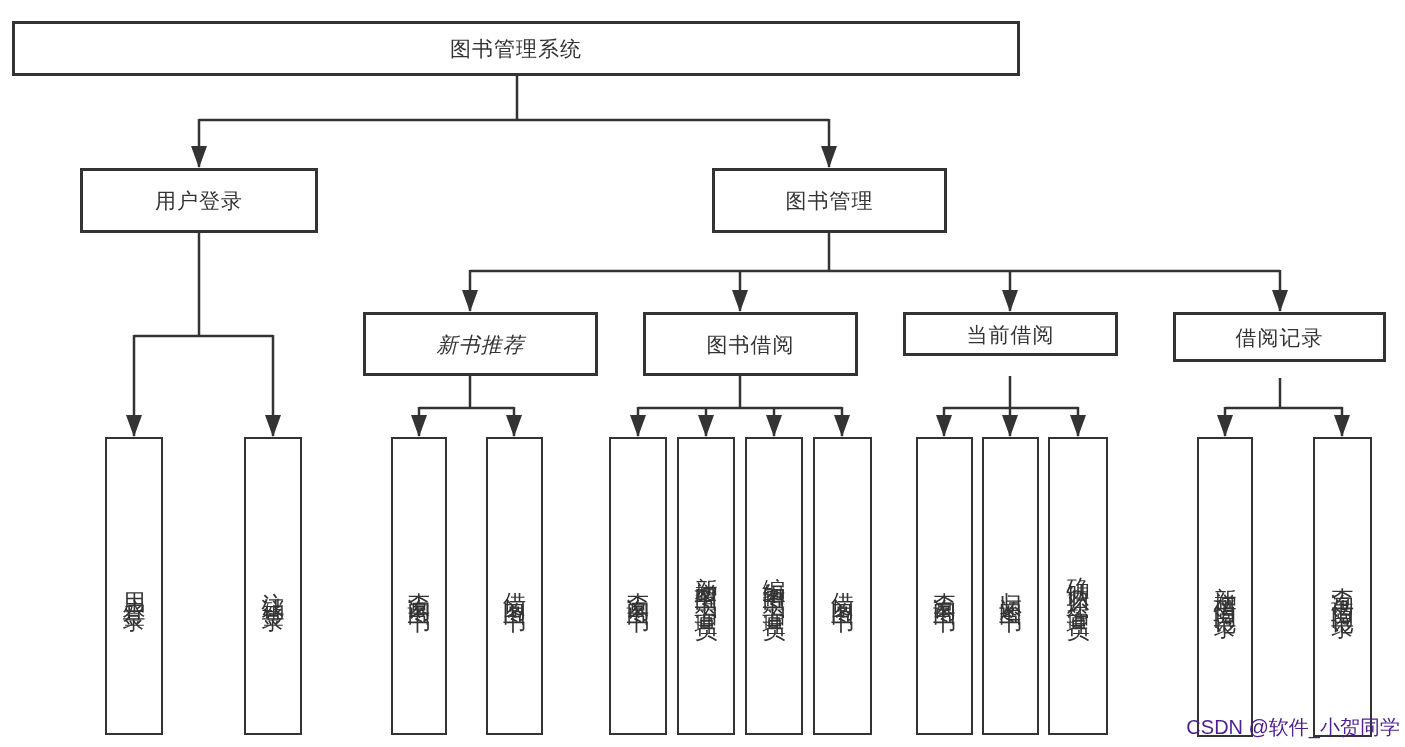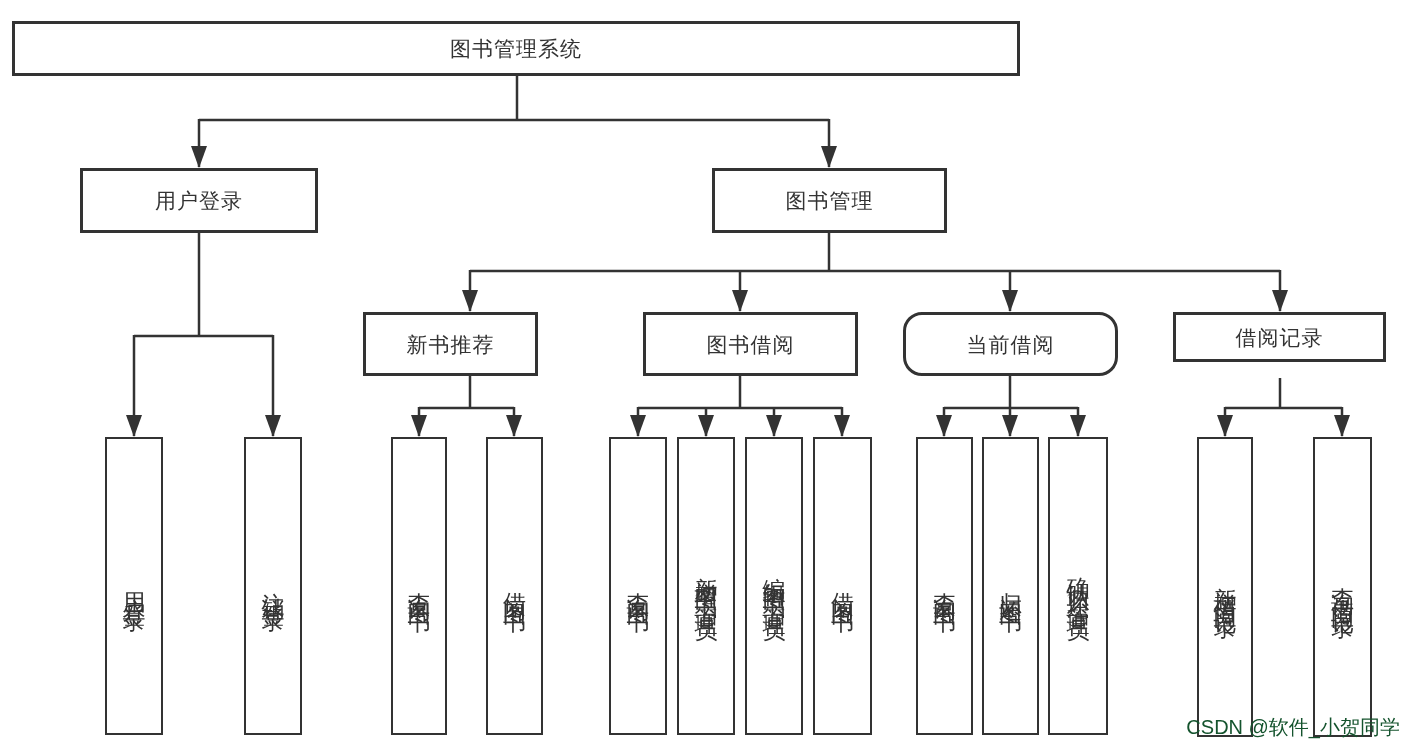--- a/index.html
+++ b/index.html
@@ -36,21 +36,21 @@
     font-size: 23px;
     letter-spacing: 6px;
     border-width: 2.5px;
   }
   .watermark {
     position: absolute;
     left: 1185px;
     top: 714px;
     width: 215px;
     font-size: 20px;
-    color: #14532d;
+    color: #4c1d95;
     z-index: 2;
     white-space: nowrap;
     text-align: right;
   }
 </style>
 </head>
 <body>
 
 <div class="canvas">
 
@@ -108,27 +108,27 @@
     <span>图书管理系统</span>
   </div>
 
   <div class="node h-node" style="left:80px; top:168px; width:238px; height:65px;">
     <span>用户登录</span>
   </div>
   <div class="node h-node" style="left:712px; top:168px; width:235px; height:65px;justify-content:center;">
     <span>图书管理</span>
   </div>
 
-  <div class="node h-node" style="left:363px; top:312px; width:175px; height:64px;">
+  <div class="node h-node" style="left:363px; top:312px; width:235px; height:64px;font-style:italic;">
     <span>新书推荐</span>
   </div>
   <div class="node h-node" style="left:633px; top:312px; width:215px; height:64px;margin-left:10px;">
     <span>图书借阅</span>
   </div>
-  <div class="node h-node" style="left:903px; top:312px; width:215px; height:64px;border-radius:19px;">
+  <div class="node h-node" style="left:903px; top:312px; width:215px; height:44px;">
     <span>当前借阅</span>
   </div>
   <div class="node h-node" style="left:1173px; top:312px; width:213px; height:50px;">
     <span>借阅记录</span>
   </div>
 
   <div class="node v-node" style="left:105px; top:437px; width:58px; height:298px;">
     <span>用户登录</span>
   </div>
   <div class="node v-node" style="left:244px; top:437px; width:58px; height:298px;">

